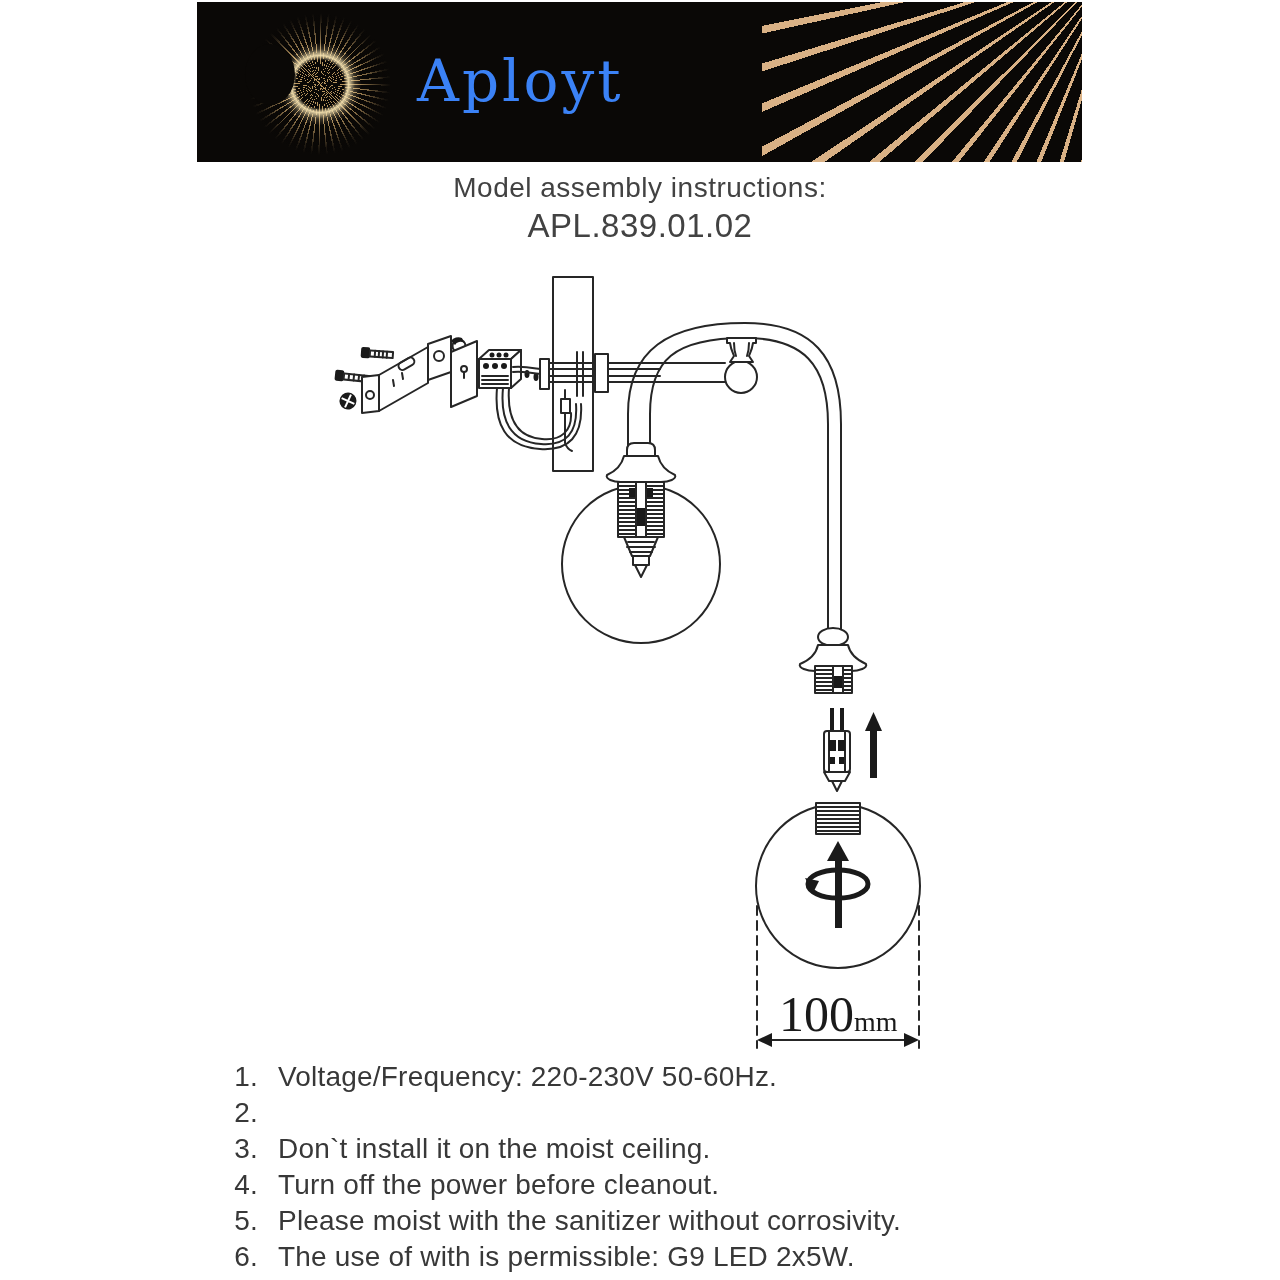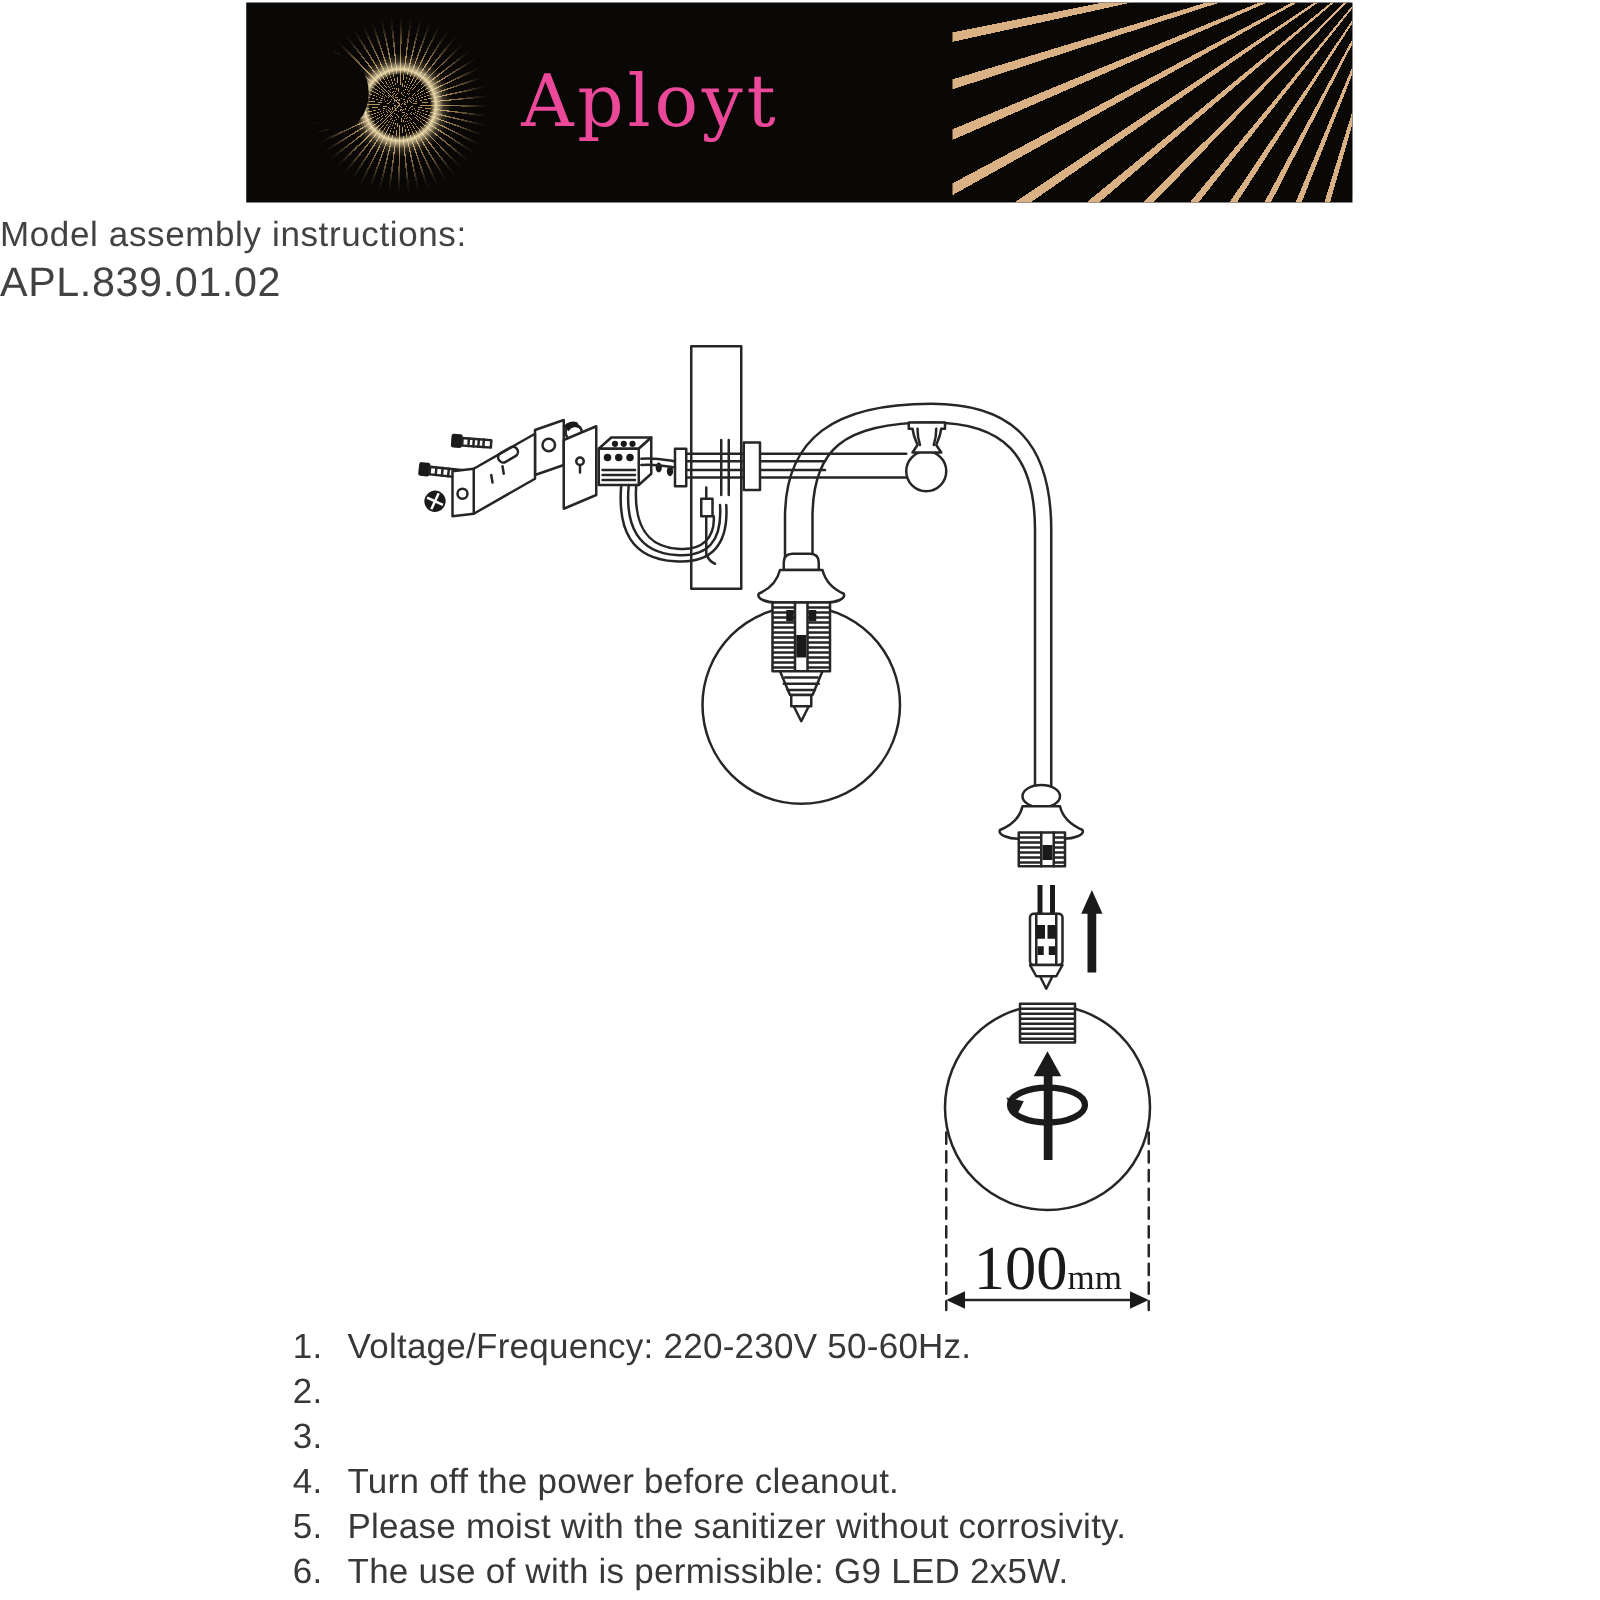--- a/index.html
+++ b/index.html
@@ -10,26 +10,26 @@
   .banner{position:absolute;left:197px;top:2px;width:885px;height:160px;
           background:#0a0806;overflow:hidden;}
   .sunburst{position:absolute;left:50px;top:9px;width:146px;height:146px;border-radius:50%;
     background:
       radial-gradient(closest-side, rgba(10,8,6,0) 0%, rgba(10,8,6,0) 50%, rgba(10,8,6,0.88) 86%, #0a0806 97%),
       radial-gradient(closest-side, rgba(10,8,6,0) 33%, rgba(243,224,175,0.95) 39%, rgba(243,224,175,0.20) 48%, rgba(10,8,6,0) 57%),
       repeating-conic-gradient(#b6945f 0deg 1.4deg, rgba(10,8,6,0) 1.4deg 6.4286deg);}
   .sunburst-core{position:absolute;left:48px;top:42px;width:50px;height:61px;
       background:#0a0806;border-radius:50%;}
   .brand{position:absolute;left:220px;top:48px;font-family:"DejaVu Serif",serif;
-      font-size:58px;line-height:62px;color:#ec4899;letter-spacing:3px;}
+      font-size:58px;line-height:62px;color:#3b82f6;letter-spacing:3px;}
   .fan{position:absolute;right:0;top:0;width:320px;height:160px;
       background:repeating-conic-gradient(from 0deg at 113% -30%, #d9b185 0deg 1.15deg, rgba(10,8,6,0) 1.15deg 5.6deg);}
 
   
-  .title{position:absolute;left:0;top:172px;width:1280px;text-align:left;color:#424242;}
+  .title{position:absolute;left:0;top:172px;width:1280px;text-align:center;color:#424242;}
   .title .l1{font-size:28px;letter-spacing:0.5px;}
   .title .l2{font-size:33px;margin-top:3px;letter-spacing:0.5px;}
 
   
   .diagram{position:absolute;left:320px;top:260px;width:620px;height:800px;}
   .ln{stroke:#262626;stroke-width:2;fill:none;stroke-linecap:round;stroke-linejoin:round;}
   .wf{stroke:#262626;stroke-width:2;fill:#ffffff;stroke-linejoin:round;}
   .bk{fill:#1a1a1a;stroke:none;}
 
   
@@ -211,20 +211,21 @@
   <div class="instructions">
     <div class="row">
       <span class="num">1.</span>
       <span class="txt">Voltage/Frequency: 220-230V 50-60Hz.</span>
     </div>
     <div class="row">
       <span class="num">2.</span>
     </div>
     <div class="row">
       <span class="num">3.</span>
+      <span class="txt">Don`t install it on the moist ceiling.</span>
     </div>
     <div class="row">
       <span class="num">4.</span>
       <span class="txt">Turn off the power before cleanout.</span>
     </div>
     <div class="row">
       <span class="num">5.</span>
       <span class="txt">Please moist with the sanitizer without corrosivity.</span>
     </div>
     <div class="row">

